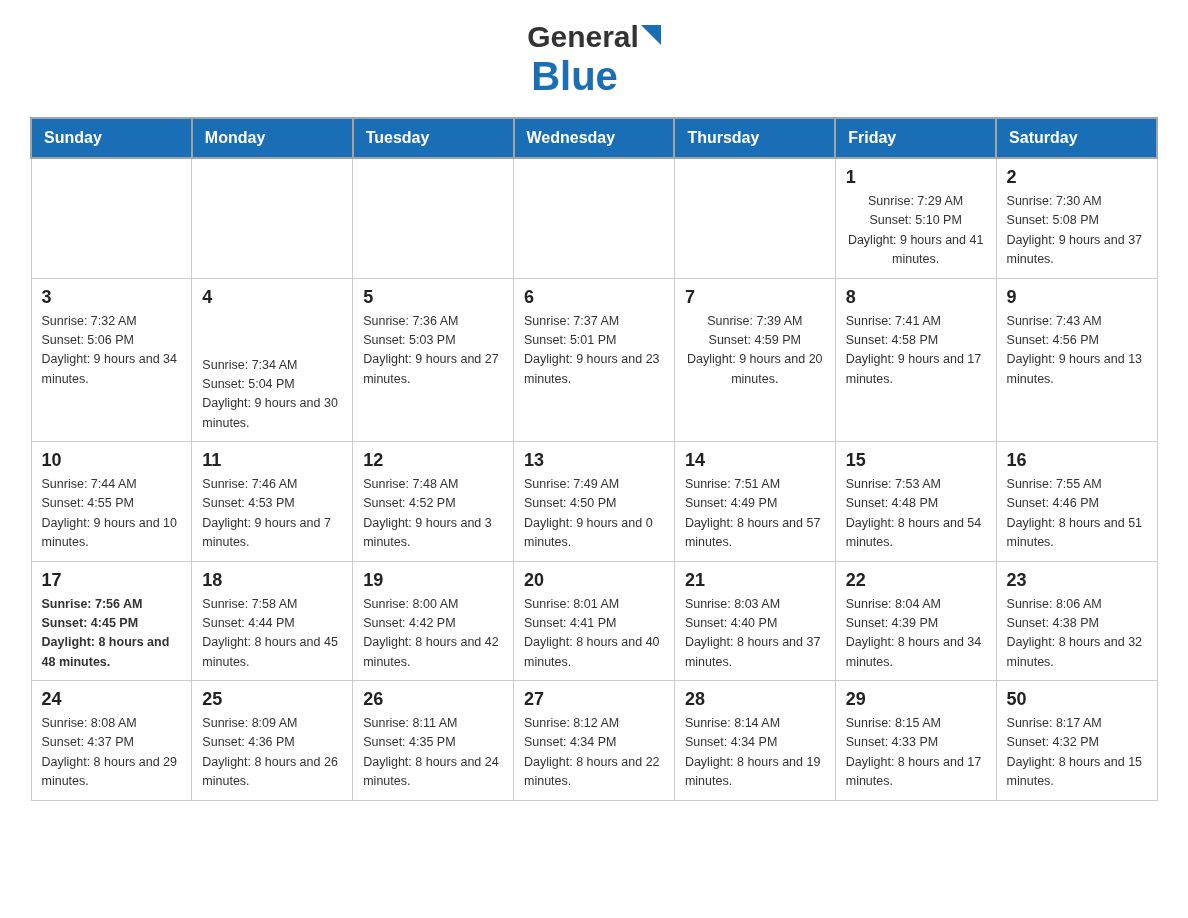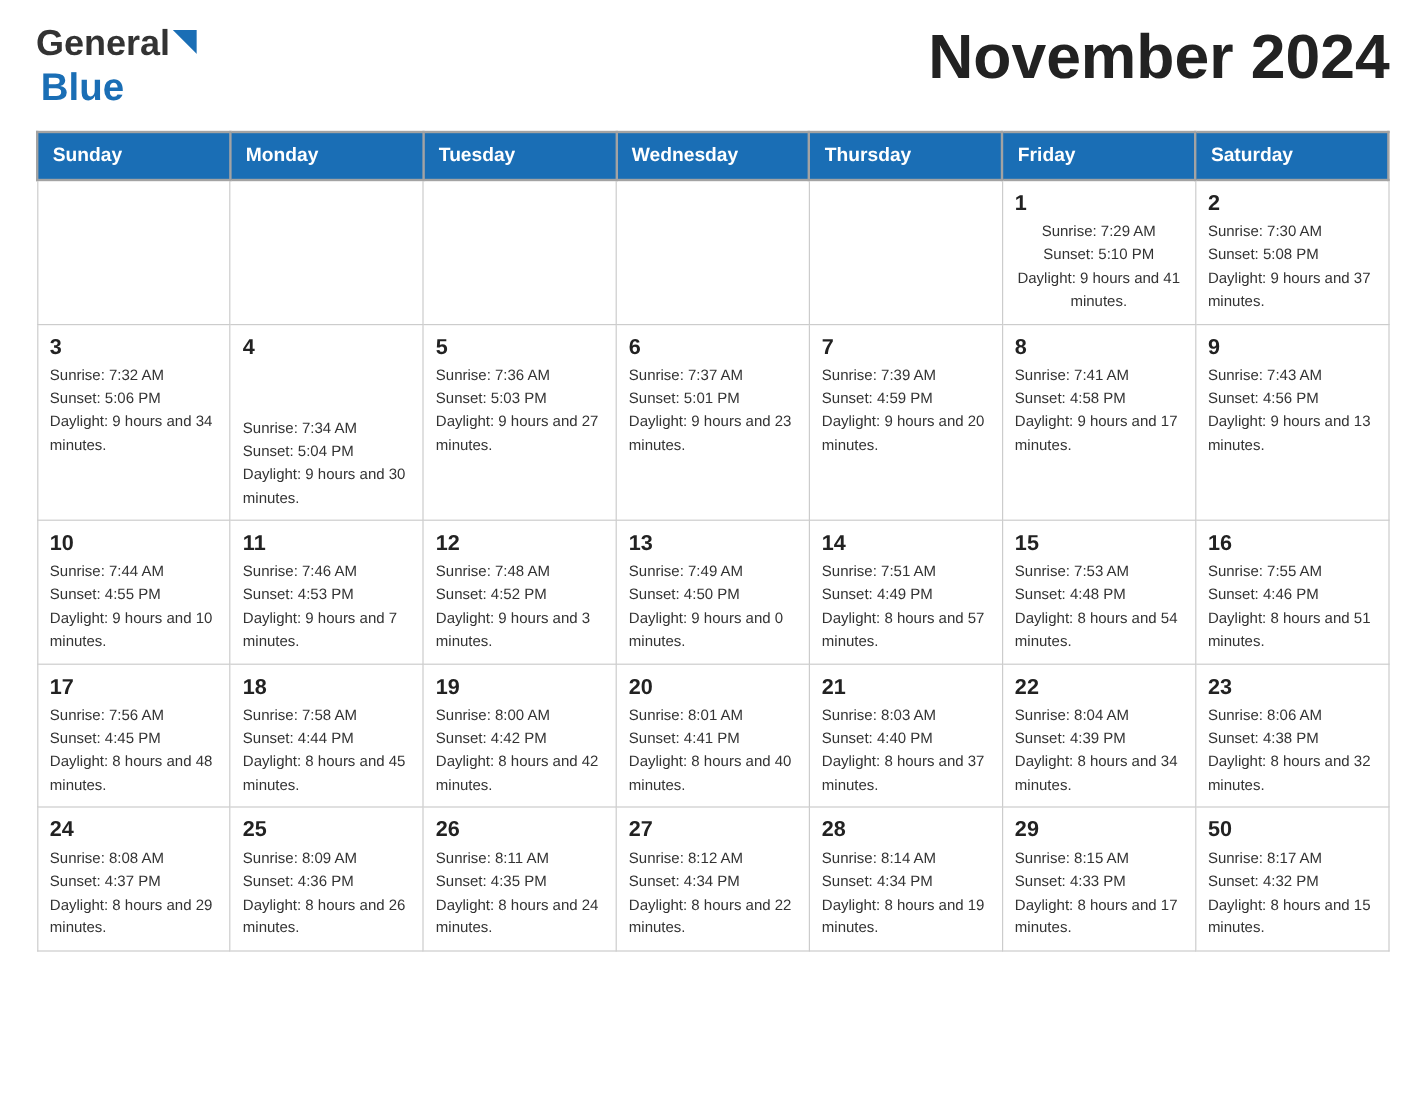--- a/index.html
+++ b/index.html
@@ -7,22 +7,23 @@
       font-family: Arial, Helvetica, sans-serif;
       background: #fff;
       color: #333;
       padding: 20px 30px;
       width: 1188px;
       min-height: 918px;
     }
     .header {
       display: flex;
       justify-content: space-between;
-      align-items: flex-start;
+      align-items: center;
       margin-bottom: 18px;
+      flex-direction: column;
     }
     .logo {
       display: flex;
       flex-direction: column;
       align-items: flex-start;
     }
     .title-section {
       text-align: right;
     }
     .month-title {
@@ -81,25 +82,24 @@
 
 <div class="header">
   <div class="logo">
     <div style="display:flex; align-items:center;">
       <span style="font-size:30px; font-weight:bold; color:#333;">General</span>
       <svg width="20" height="20" viewBox="0 0 20 20" style="margin-left:2px; margin-top:-4px;">
         <polygon points="0,0 20,0 20,20" fill="#1a6eb5"></polygon>
       </svg>
     </div>
     <div style="margin-left:4px;">
-      <span style="font-size:32px; font-weight:bold; color:#1a6eb5;">Blue</span>
+      <span style="font-size:40px; font-weight:bold; color:#1a6eb5;">Blue</span>
     </div>
   </div>
   <div class="title-section">
-    <div class="month-title">November 2024</div>
   </div>
 </div>
 
 <table class="calendar-table">
   <thead>
     <tr>
     <th>Sunday</th>
         <th>Monday</th>
         <th>Tuesday</th>
         <th>Wednesday</th>
@@ -148,21 +148,21 @@
 Daylight: 9 hours and 27 minutes.</div>
         </td>
         <td>
           <span class="day-number">6</span>
           <div class="day-info" style="white-space: pre-line;">Sunrise: 7:37 AM
 Sunset: 5:01 PM
 Daylight: 9 hours and 23 minutes.</div>
         </td>
         <td>
           <span class="day-number">7</span>
-          <div class="day-info" style="white-space: pre-line;">Sunrise: 7:39 AM
+          <div class="day-info" style="white-space: pre-line; text-align: center;">Sunrise: 7:39 AM
 Sunset: 4:59 PM
 Daylight: 9 hours and 20 minutes.</div>
         </td>
         <td>
           <span class="day-number">8</span>
           <div class="day-info" style="white-space: pre-line;">Sunrise: 7:41 AM
 Sunset: 4:58 PM
 Daylight: 9 hours and 17 minutes.</div>
         </td>
         <td>
@@ -212,21 +212,21 @@
         <td>
           <span class="day-number">16</span>
           <div class="day-info" style="white-space: pre-line;">Sunrise: 7:55 AM
 Sunset: 4:46 PM
 Daylight: 8 hours and 51 minutes.</div>
         </td>
       </tr>
       <tr>
         <td>
           <span class="day-number">17</span>
-          <div class="day-info" style="white-space: pre-line;">Sunrise: 7:56 AM
+          <div class="day-info" style="white-space: pre-line; font-weight: bold;">Sunrise: 7:56 AM
 Sunset: 4:45 PM
 Daylight: 8 hours and 48 minutes.</div>
         </td>
         <td>
           <span class="day-number">18</span>
           <div class="day-info" style="white-space: pre-line;">Sunrise: 7:58 AM
 Sunset: 4:44 PM
 Daylight: 8 hours and 45 minutes.</div>
         </td>
         <td>

